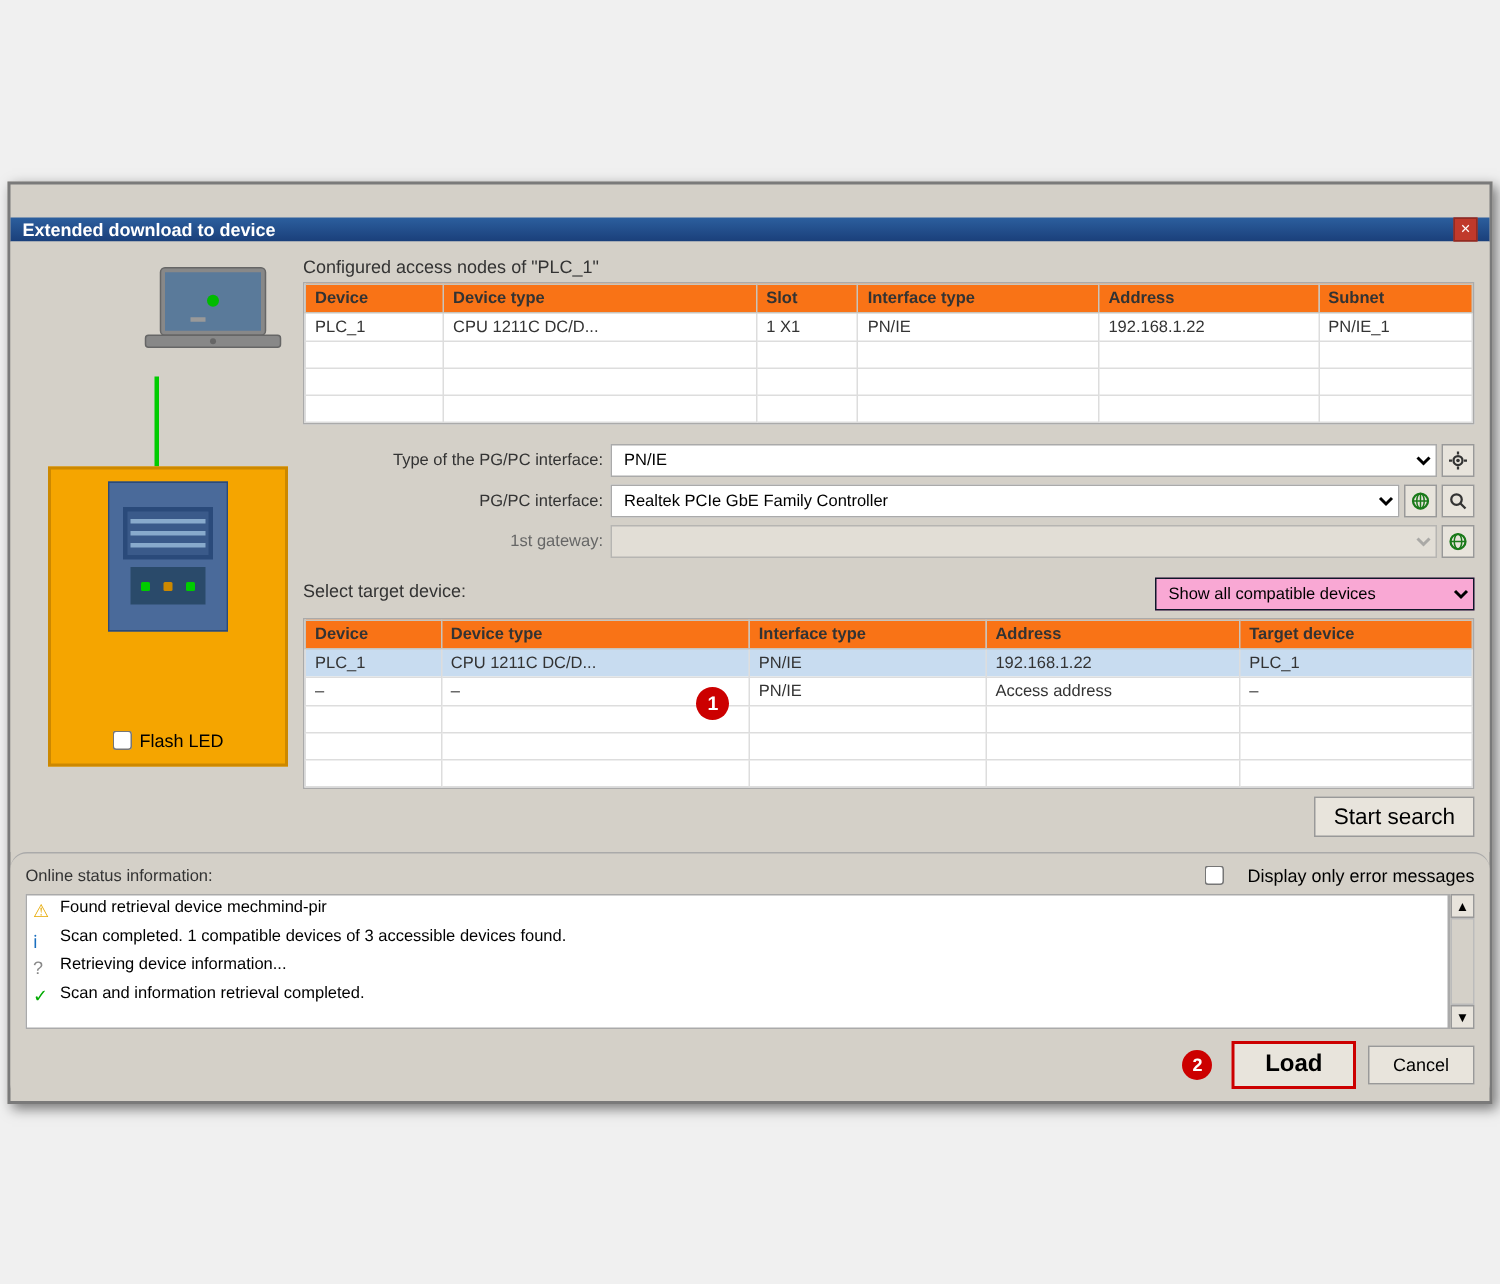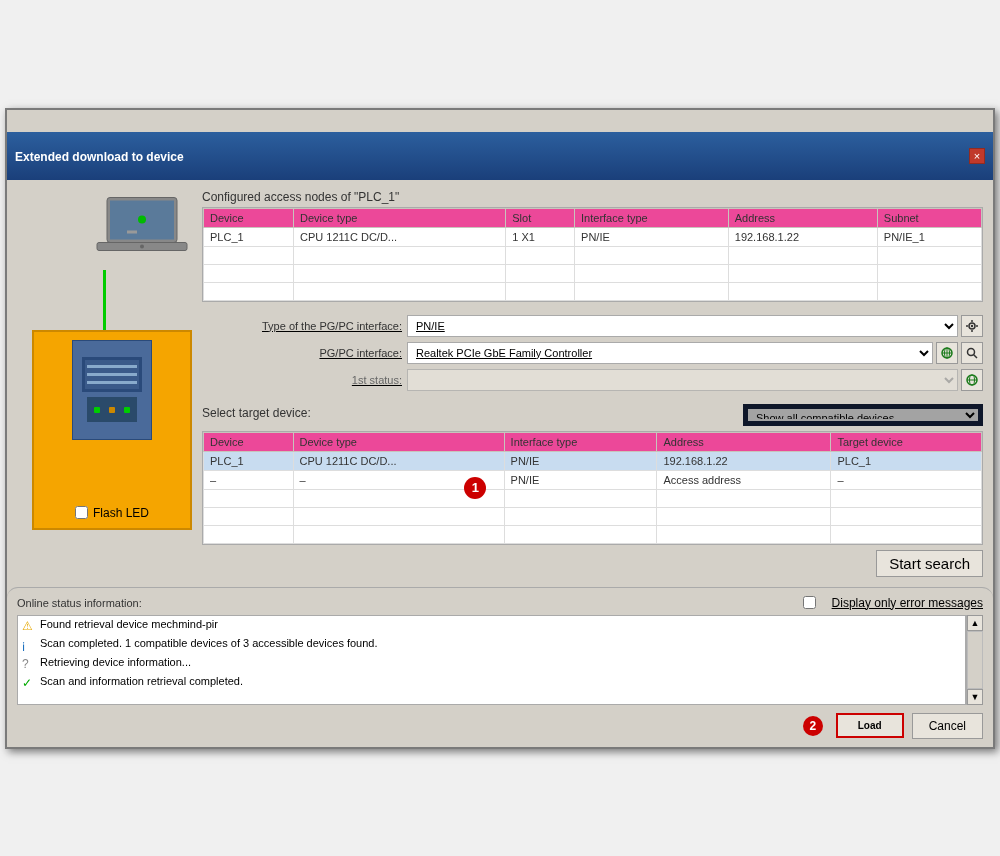--- a/index.html
+++ b/index.html
@@ -15,24 +15,24 @@
     .dialog {
       width: 990px;
       background: #d4d0c8;
       border: 2px solid #7a7a7a;
       box-shadow: 3px 3px 8px rgba(0,0,0,0.5);
       position: relative;
     }
     .title-bar {
       background: linear-gradient(to bottom, #2c5f9e, #1a3f7a);
       color: white;
-      padding: 16px 8px;
+      padding: 0 8px;
       display: flex;
       justify-content: space-between;
-      align-items: flex-end;
+      align-items: center;
       font-size: 12px;
       font-weight: bold;
       margin-top: 22px;
     }
     .title-bar-close {
       background: #c0392b;
       color: white;
       border: 1px solid #922b21;
       width: 16px;
       height: 16px;
@@ -109,25 +109,25 @@
     .configured-table-container {
       border: 1px solid #aaa;
       background: white;
     }
     table {
       width: 100%;
       border-collapse: collapse;
       font-size: 11px;
     }
     table th {
-      background: #ec4899;
+      background: #f97316;
       border: 1px solid #c8c4bc;
       padding: 3px 6px;
       text-align: left;
-      font-weight: normal;
+      font-weight: bold;
       color: #333;
       margin-top: 26px;
     }
     table td {
       border: 1px solid #ddd;
       padding: 3px 6px;
       background: white;
       color: #333;
     }
     table tr.empty td {
@@ -136,21 +136,20 @@
     .form-section {
       display: flex;
       flex-direction: column;
       gap: 5px;
       padding: 5px 0;
     }
     .form-row {
       display: flex;
       align-items: center;
       gap: 5px;
-      text-decoration: underline;
     }
     .form-row label {
       text-align: right;
       min-width: 200px;
       color: #666;
       font-size: 11px;
     }
     .form-row label.enabled {
       color: #333;
     }
@@ -187,25 +186,25 @@
       display: flex;
       flex-direction: column;
       gap: 5px;
     }
     .target-header-row {
       display: flex;
       align-items: center;
       justify-content: space-between;
     }
     .target-filter-select {
-      width: 240px;
+      width: 213px;
       padding: 2px 4px;
       font-size: 11px;
-      border: 5px solid #0f172a;
-      background: #a3a3a3;
+      border: 1px solid #0f172a;
+      background: #f9a8d4;
       height: 22px;
     }
     .target-table-container {
       border: 1px solid #aaa;
       background: white;
     }
     .start-search-btn {
       align-self: flex-end;
       padding: 4px 12px;
       background: #e8e4dc;
@@ -226,21 +225,20 @@
       margin-bottom: 5px;
     }
     .online-status-label {
       font-size: 11px;
       color: #333;
     }
     .error-filter-row {
       display: flex;
       align-items: center;
       gap: 16px;
-      text-decoration: underline;
     }
     .status-messages-box {
       background: white;
       border: 1px solid #aaa;
       height: 90px;
       overflow-y: auto;
       font-size: 11px;
       position: relative;
     }
     .status-message {
@@ -276,21 +274,21 @@
       justify-content: flex-end;
       gap: 8px;
       margin-top: 8px;
       align-items: center;
     }
     .load-btn {
       padding: 5px 20px;
       background: #e8e4dc;
       border: 2px solid #cc0000;
       cursor: pointer;
-      font-size: 10px;
+      font-size: 16px;
       font-weight: bold;
     }
     .cancel-btn {
       padding: 5px 16px;
       background: #e8e4dc;
       border: 1px solid #999;
       cursor: pointer;
       font-size: 12px;
     }
     .badge-2 {
@@ -483,21 +481,21 @@
               <svg width="12" height="12" viewBox="0 0 12 12">
                   <circle cx="5" cy="5" r="3.5" fill="none" stroke="#333" stroke-width="1.5"></circle>
                   <line x1="7.5" y1="7.5" x2="11" y2="11" stroke="#333" stroke-width="1.5"></line>
                 </svg>
             </button>
           </div>
         </div>
 
 
         <div class="form-row">
-          <label>1st status:</label>
+          <label>1st gateway:</label>
           <div class="form-control-wrapper">
             <select class="form-select" disabled="">
               <option></option>
             </select>
             <button class="icon-btn">
               <svg width="12" height="12" viewBox="0 0 12 12">
                   <circle cx="6" cy="6" r="5" fill="none" stroke="#1a7a1a" stroke-width="1.5"></circle>
                   <ellipse cx="6" cy="6" rx="2.5" ry="5" fill="none" stroke="#1a7a1a" stroke-width="1"></ellipse>
                   <line x1="1" y1="6" x2="11" y2="6" stroke="#1a7a1a" stroke-width="1"></line>
                 </svg>

